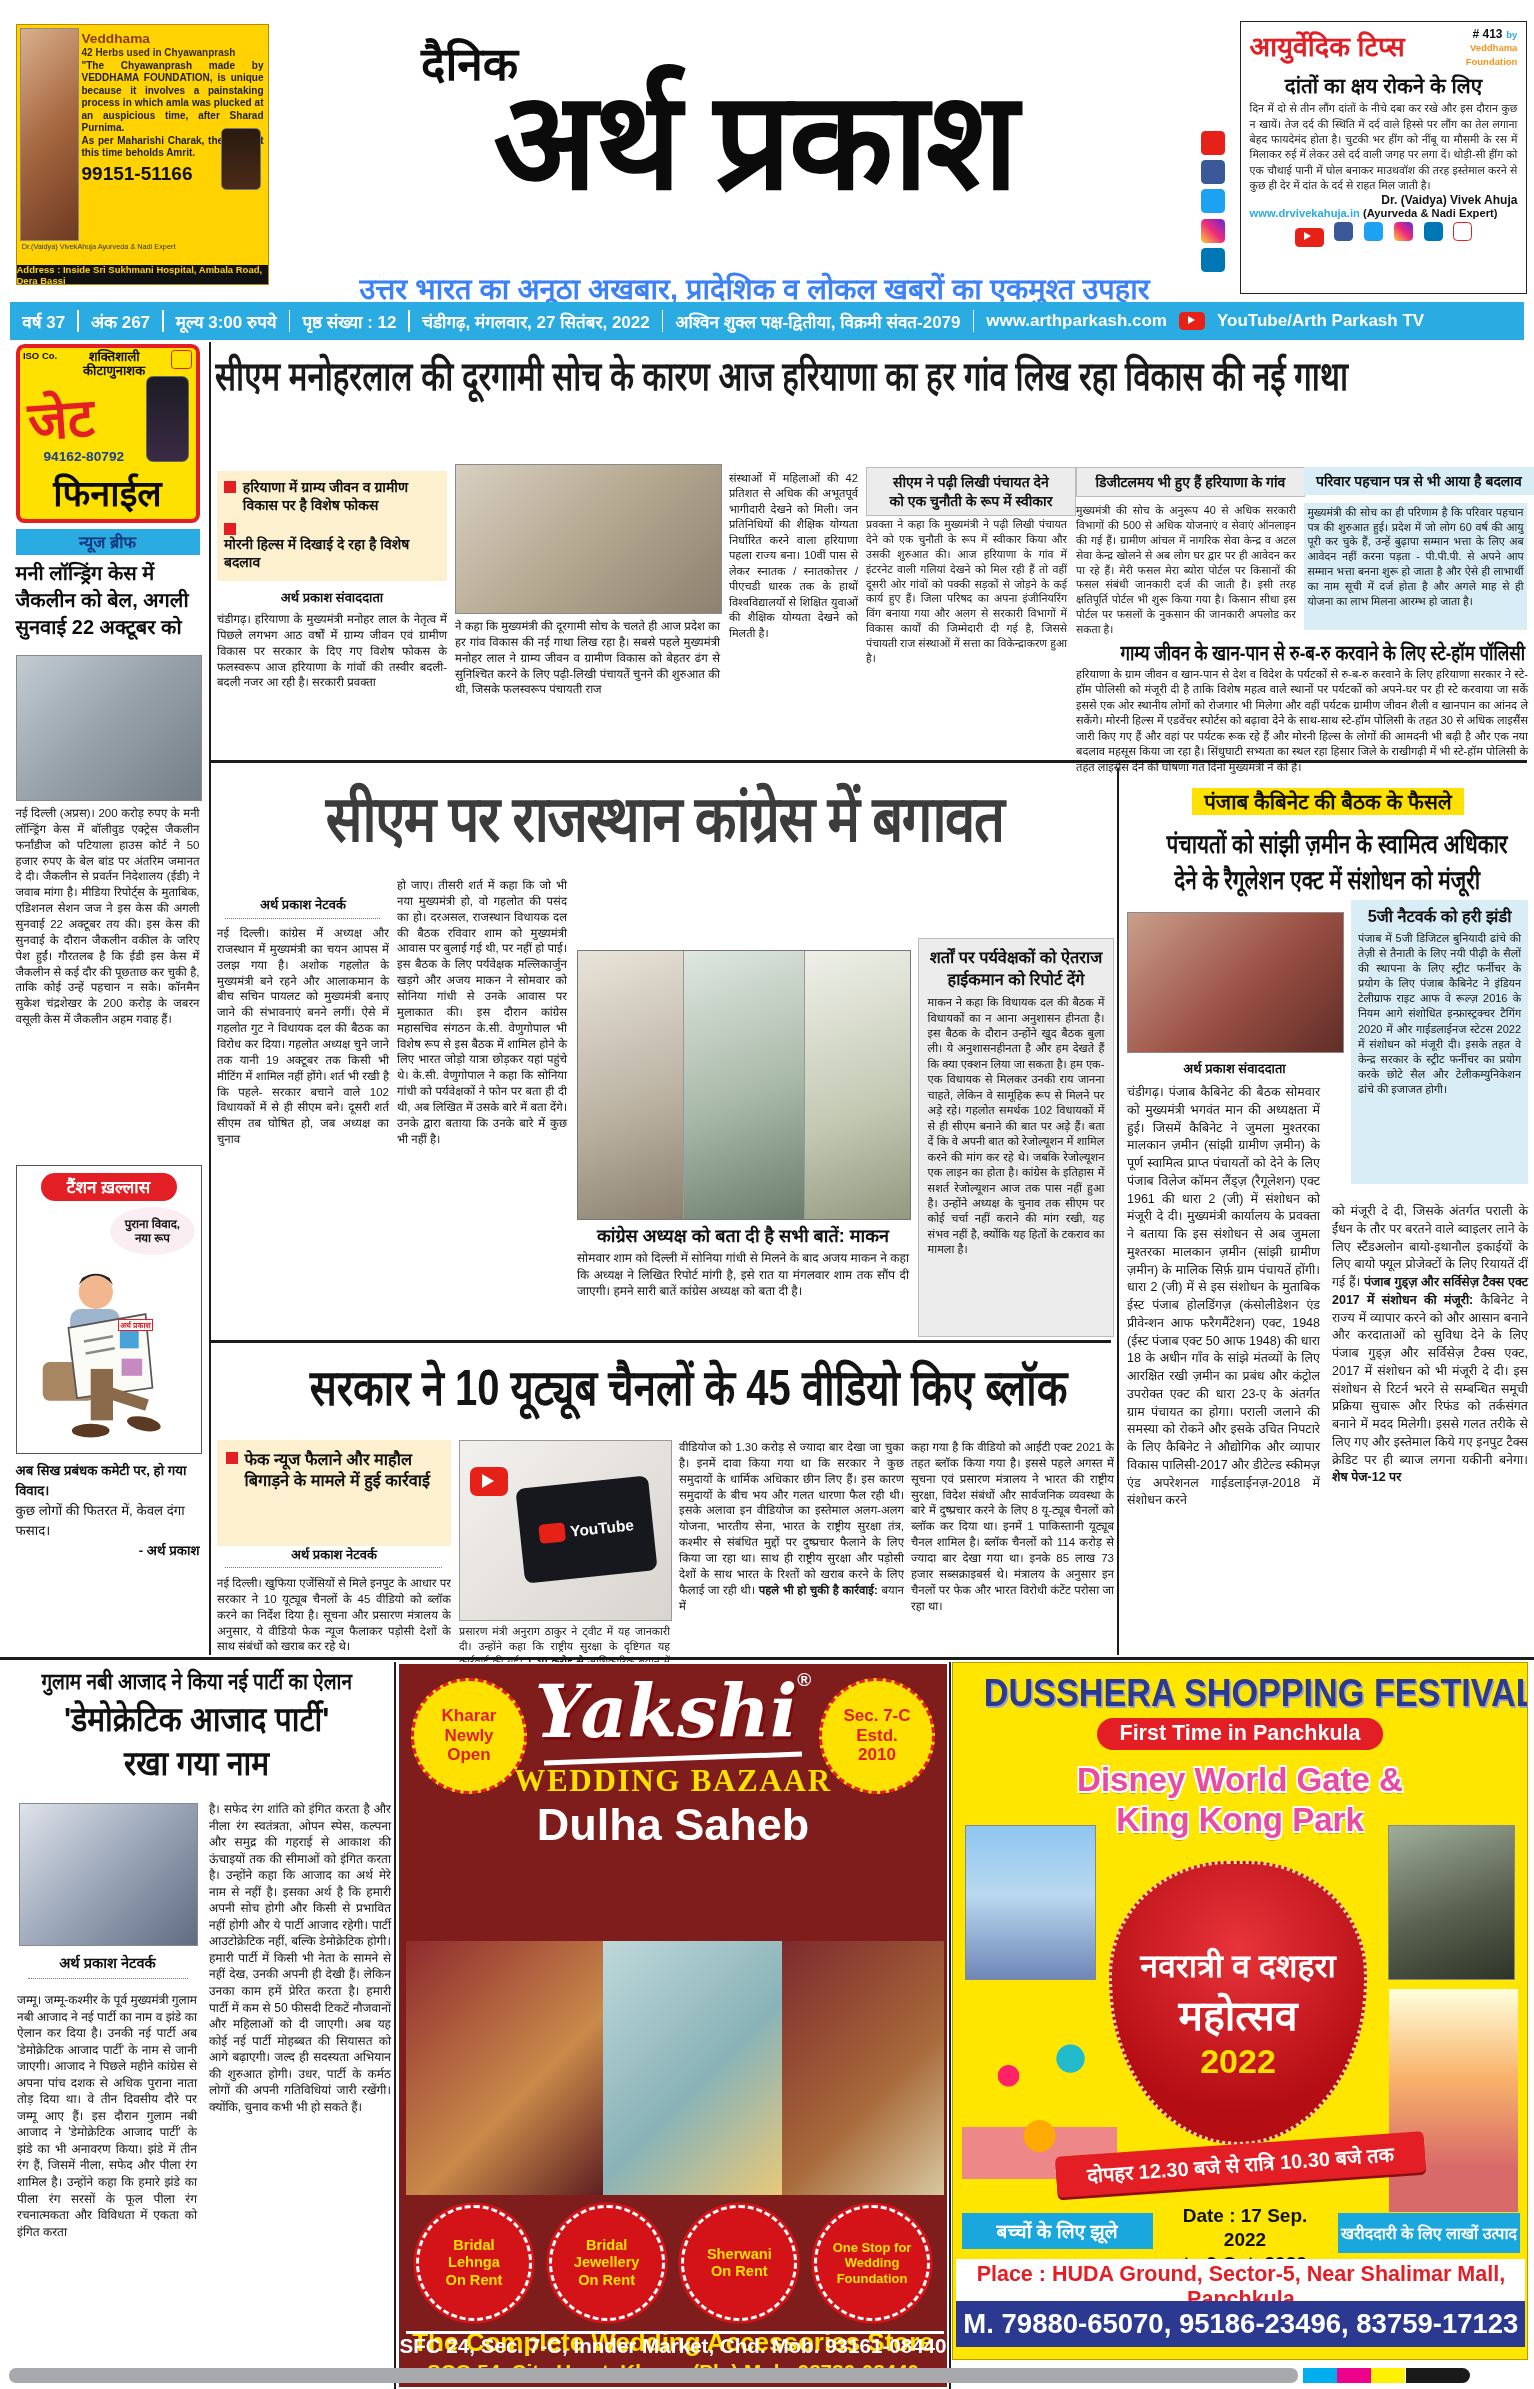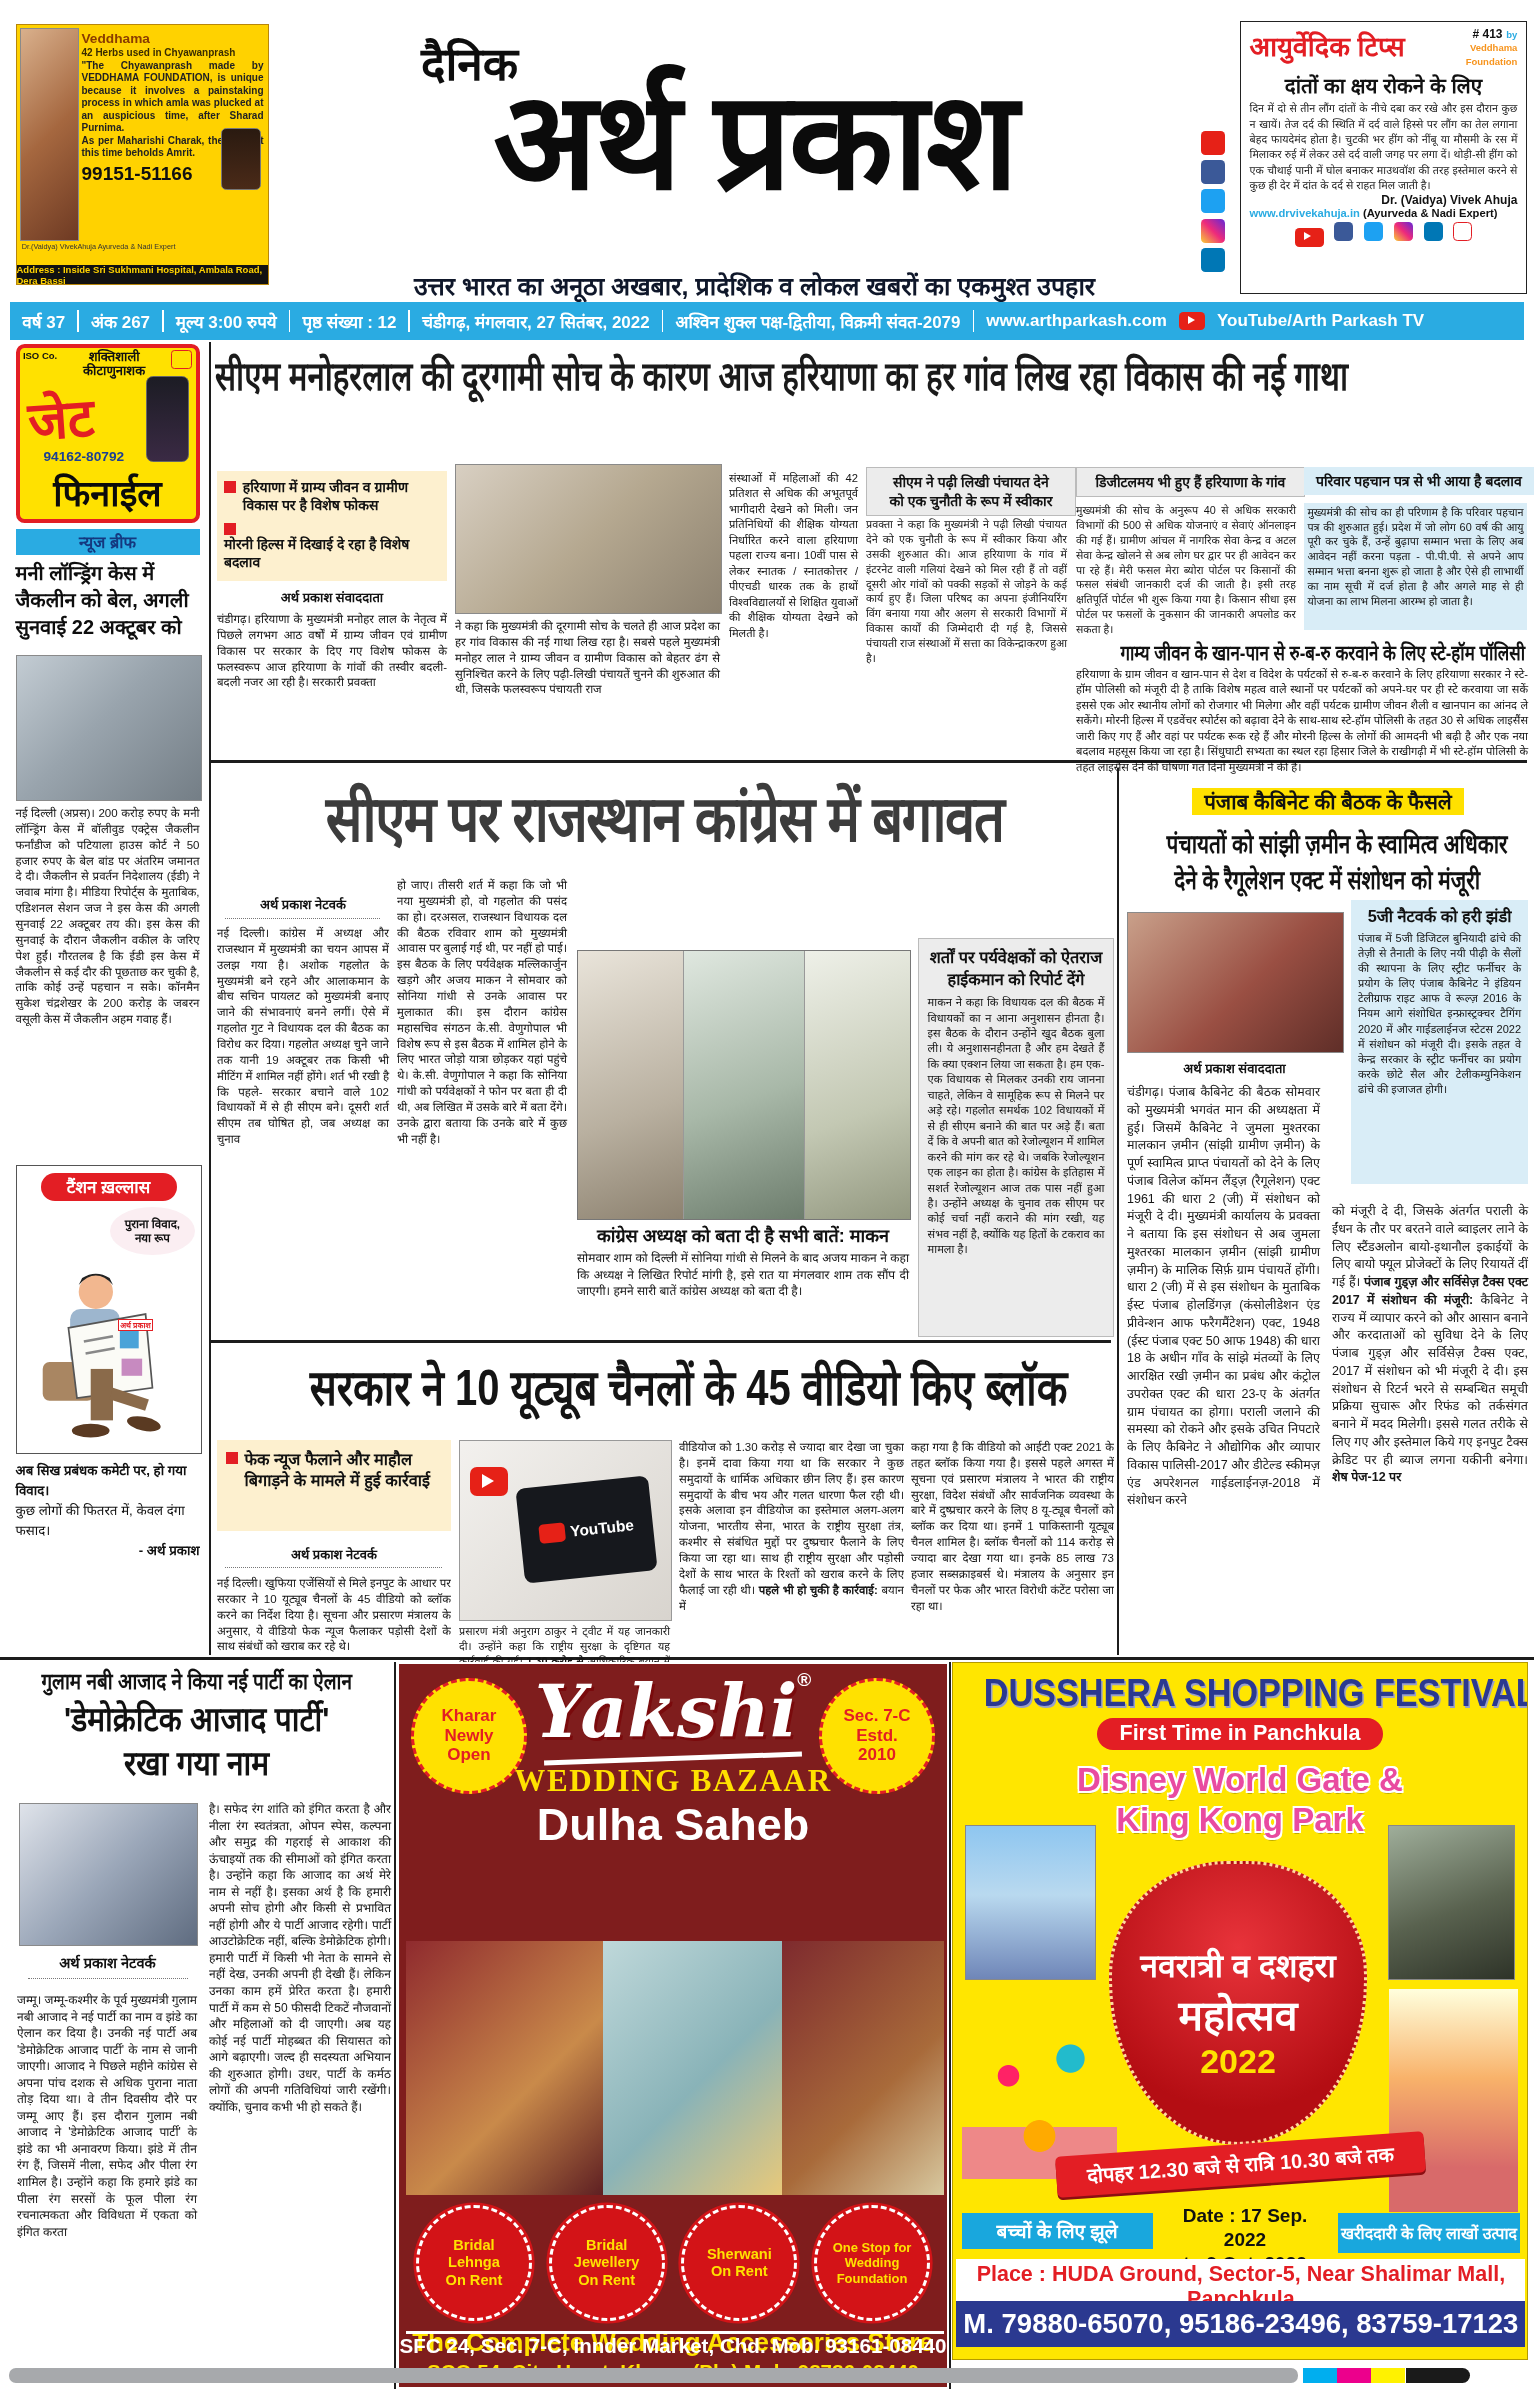--- a/index.html
+++ b/index.html
@@ -54,21 +54,21 @@
       <span>Dr.(Vaidya) VivekAhuja</span>
       <span>Ayurveda &amp; Nadi Expert</span>
     </div>
     <div class="abs" style="left:0;bottom:0;width:100%;height:19px;background:#111;color:#ffd200;font-size:9.5px;font-weight:bold;display:flex;align-items:center;justify-content:center;">Address : Inside Sri Sukhmani Hospital, Ambala Road, Dera Bassi</div>
     <div class="abs" style="right:6.9px;top:103px;width:38px;height:60px;background:linear-gradient(#2a1a10,#4a2a18);border-radius:5.2px;border:1.7px solid #777;"></div>
   </div>
 
   <div class="abs" style="left:284px;top:19px;width:941px;height:287px;">
     <div class="abs x9" style="left:137px;top:12px;font-size:46px;color:#0d0d0d;">दैनिक</div>
     <div class="abs x9 ctr" style="left:0;top:48px;width:100%;font-size:136px;line-height:1.1;color:#0b0b0b;letter-spacing:-2.6px;">अर्थ प्रकाश</div>
-    <div class="abs b ctr" style="left:0;top:249px;width:100%;font-size:25px;color:#0f172a;">उत्तर भारत का अनूठा अखबार, प्रादेशिक व लोकल खबरों का एकमुश्त उपहार</div>
+    <div class="abs b ctr" style="left:0;top:249px;width:100%;font-size:29px;color:#3b82f6;">उत्तर भारत का अनूठा अखबार, प्रादेशिक व लोकल खबरों का एकमुश्त उपहार</div>
   </div>
 
   <div class="abs" style="left:1201px;top:131px;width:31px;">
     <span class="sq-ic" style="background:#e62117;display:block;margin-bottom:5.2px;"></span>
     <span class="sq-ic" style="background:#3b5998;display:block;margin-bottom:5.2px;"></span>
     <span class="sq-ic" style="background:#1da1f2;display:block;margin-bottom:5.2px;"></span>
     <span class="sq-ic" style="background:linear-gradient(45deg,#f9ce34,#ee2a7b,#6228d7);display:block;margin-bottom:5.2px;"></span>
     <span class="sq-ic" style="background:#0077b5;display:block;"></span>
   </div>
 
@@ -263,21 +263,21 @@
   <div class="abs body-txt2" style="left:1332px;top:1203px;width:196px;height:440px;">
     <span>को मंजूरी दे दी, जिसके अंतर्गत पराली के ईंधन के तौर पर बरतने वाले ब्वाइलर लाने के लिए स्टैंडअलोन बायो-इथानौल इकाईयों के लिए बायो फ्यूल प्रोजेक्टों के लिए रियायतें दीं गई हैं।</span>
     <span class="b">पंजाब गुड्ज़ और सर्विसेज़ टैक्स एक्ट 2017 में संशोधन की मंजूरी:</span>
     <span>कैबिनेट ने राज्य में व्यापार करने को और आसान बनाने और करदाताओं को सुविधा देने के लिए पंजाब गुड्ज़ और सर्विसेज़ टैक्स एक्ट, 2017 में संशोधन को भी मंजूरी दे दी। इस संशोधन से रिटर्न भरने से सम्बन्धित समूची प्रक्रिया सुचारू और रिफंड को तर्कसंगत बनाने में मदद मिलेगी। इससे गलत तरीके से लिए गए और इस्तेमाल किये गए इनपुट टैक्स क्रेडिट पर ही ब्याज लगना यकीनी बनेगा।</span>
     <span class="x9">शेष पेज-12 पर</span>
   </div>
 
   <div class="abs ctr" style="left:215px;top:1352px;width:899px;height:76px;overflow:hidden;">
     <span class="nw x9" style="font-size:50px;color:#141414;transform:scaleX(0.8);">सरकार ने 10 यूट्यूब चैनलों के 45 वीडियो किए ब्लॉक</span>
   </div>
-  <div class="abs kicker-box" style="left:217px;top:1440px;width:234px;height:91px;padding:8.6px;box-sizing:border-box;">
+  <div class="abs kicker-box" style="left:217px;top:1440px;width:234px;height:106px;padding:8.6px;box-sizing:border-box;">
     <div style="display:flex;">
         <span class="red-sq"></span>
       <span>
         <span class="x9" style="font-size:16.3px;line-height:1.3;">फेक न्यूज फैलाने और माहौल</span><br>
         <span class="x9" style="font-size:16.3px;line-height:1.3;">बिगाड़ने के मामले में हुई कार्रवाई</span>
       </span>
     </div>
   </div>
   <div class="abs byline" style="left:217px;top:1545px;width:234px;font-size:13px;">अर्थ प्रकाश नेटवर्क</div>
   <div class="abs dots" style="left:225px;top:1567px;width:217px;"></div>

